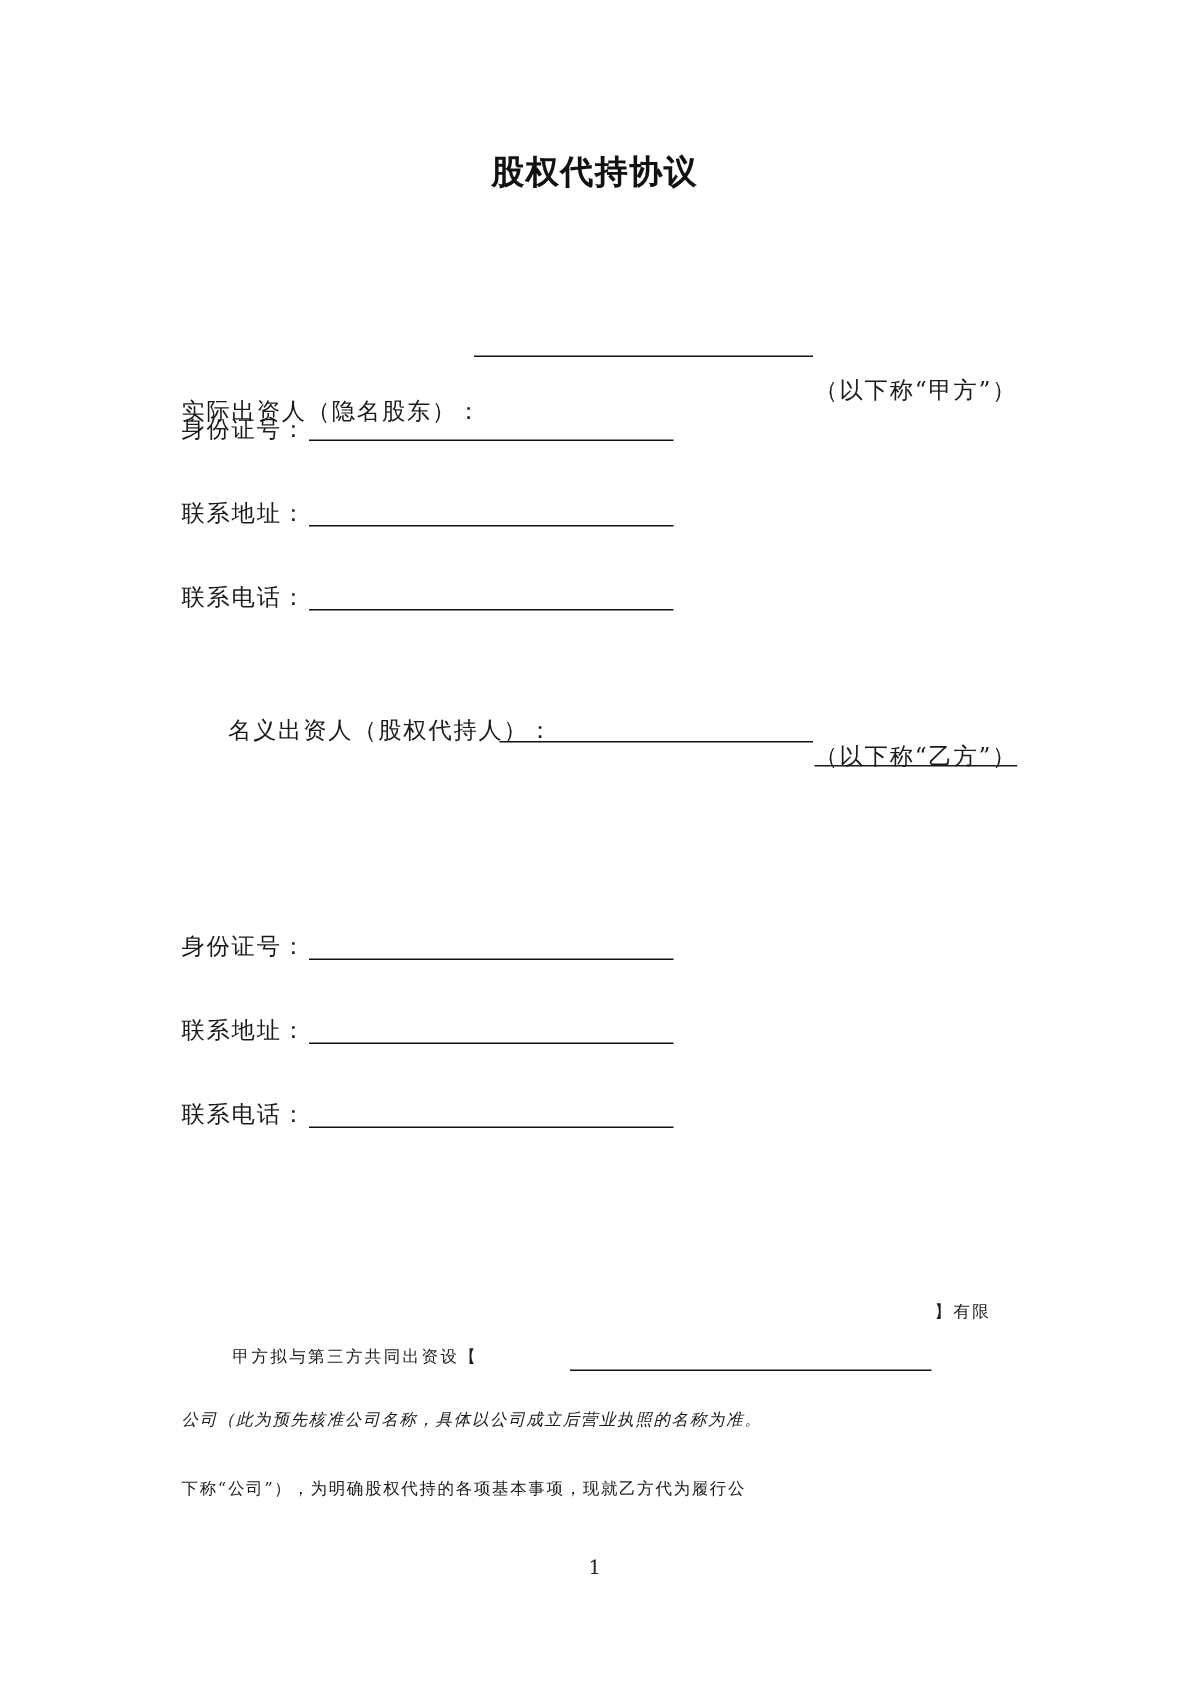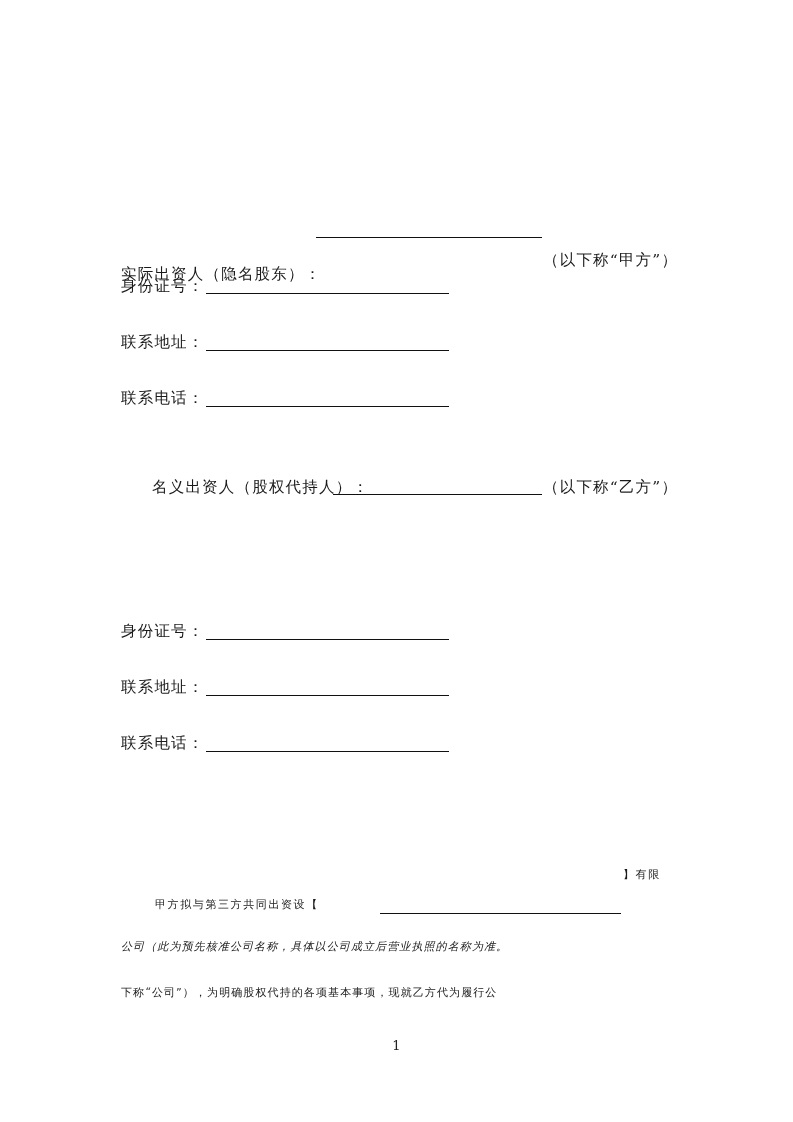--- a/index.html
+++ b/index.html
@@ -29,20 +29,21 @@
     .pagenum {
       position: absolute; left: 0; top: 1038px; width: 793px; text-align: center;
       font-size: 13px; color: #222;
     }
   </style>
 </head>
 <body>
 
 <div class="page">
 
+  <div class="title">股权代持协议</div>
 
   <div>
     <div class="line" style="top:218px;">
       <span class="label" style="left:0;">实际出资人（隐名股东）：</span>
     </div>
     <div class="uline" style="left:316px; width:226px; top:237px;"></div>
     <div class="line" style="top:218px; left:543px;margin-top:30px;">（以下称“甲方”）</div>
 
     <div class="line" style="top:274px;">身份证号：</div>
     <div class="uline" style="left:206px; width:243px; top:293px;"></div>
@@ -50,21 +51,21 @@
     <div class="line" style="top:330px;">联系地址：</div>
     <div class="uline" style="left:206px; width:243px; top:350px;"></div>
 
     <div class="line" style="top:386px;">联系电话：</div>
     <div class="uline" style="left:206px; width:243px; top:406px;"></div>
   </div>
 
   <div>
     <div class="line" style="top:475px;margin-left:31px;">名义出资人（股权代持人）：</div>
     <div class="uline" style="left:333px; width:209px; top:494px;"></div>
-    <div class="line" style="top:475px; left:543px;">（以下称“乙方”）</div>
+    <div class="line" style="top:492px; left:543px;text-decoration:underline;">（以下称“乙方”）</div>
 
     <div class="line" style="top:619px;">身份证号：</div>
     <div class="uline" style="left:206px; width:243px; top:639px;"></div>
 
     <div class="line" style="top:675px;">联系地址：</div>
     <div class="uline" style="left:206px; width:243px; top:695px;"></div>
 
     <div class="line" style="top:731px;">联系电话：</div>
     <div class="uline" style="left:206px; width:243px; top:751px;"></div>
   </div>

